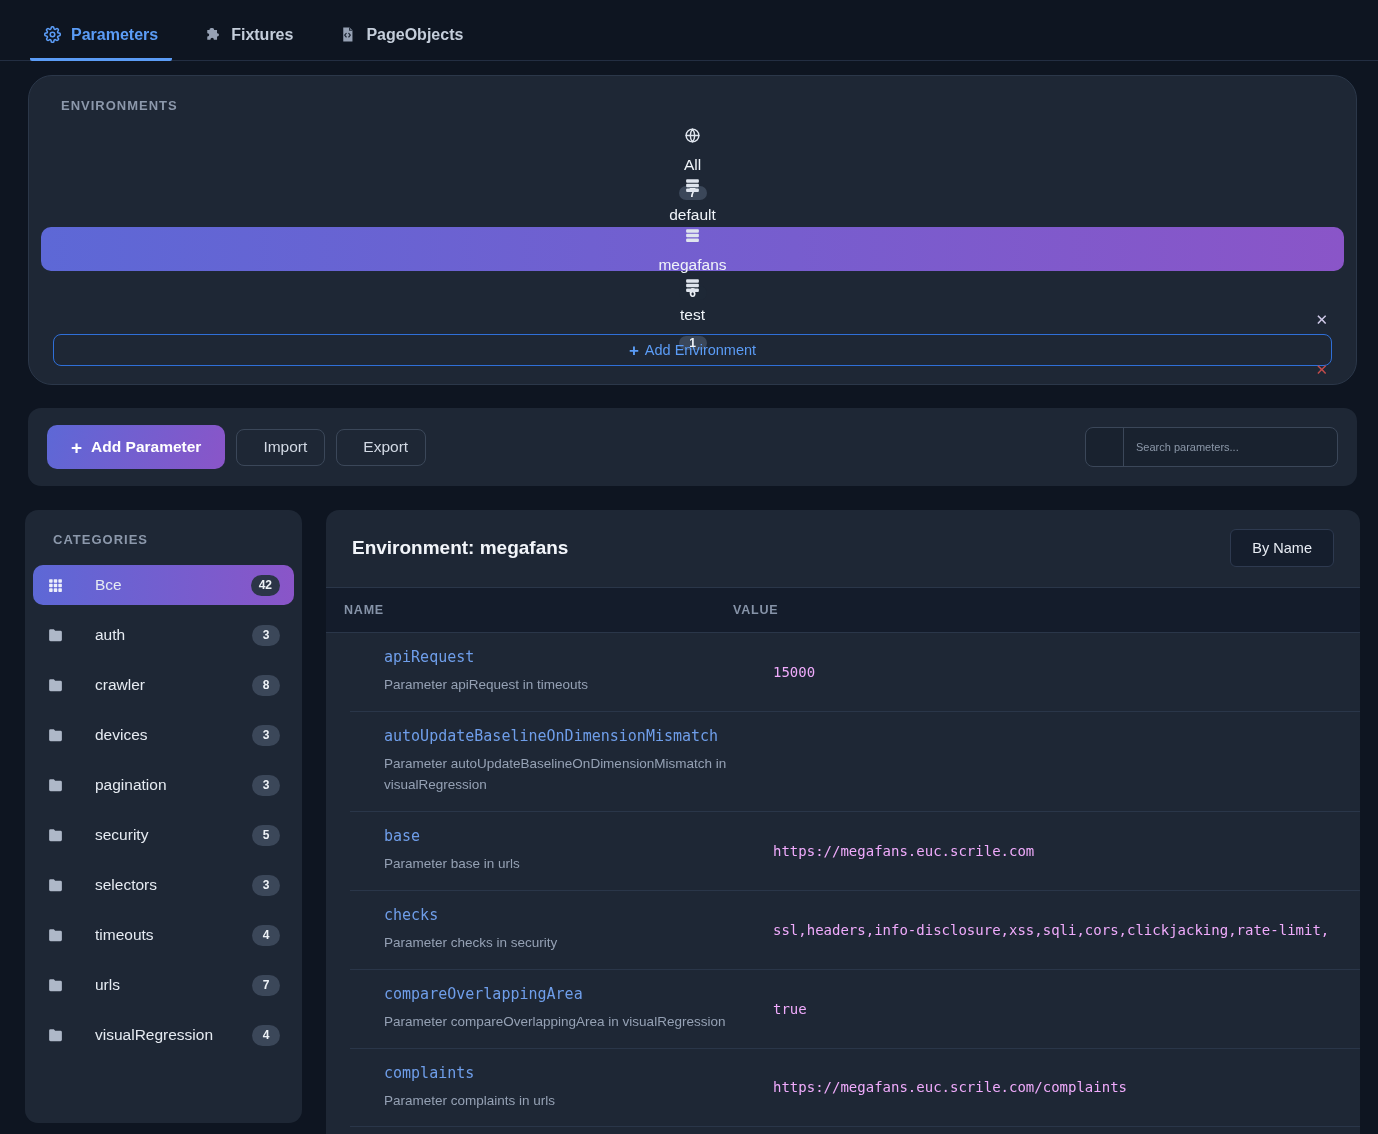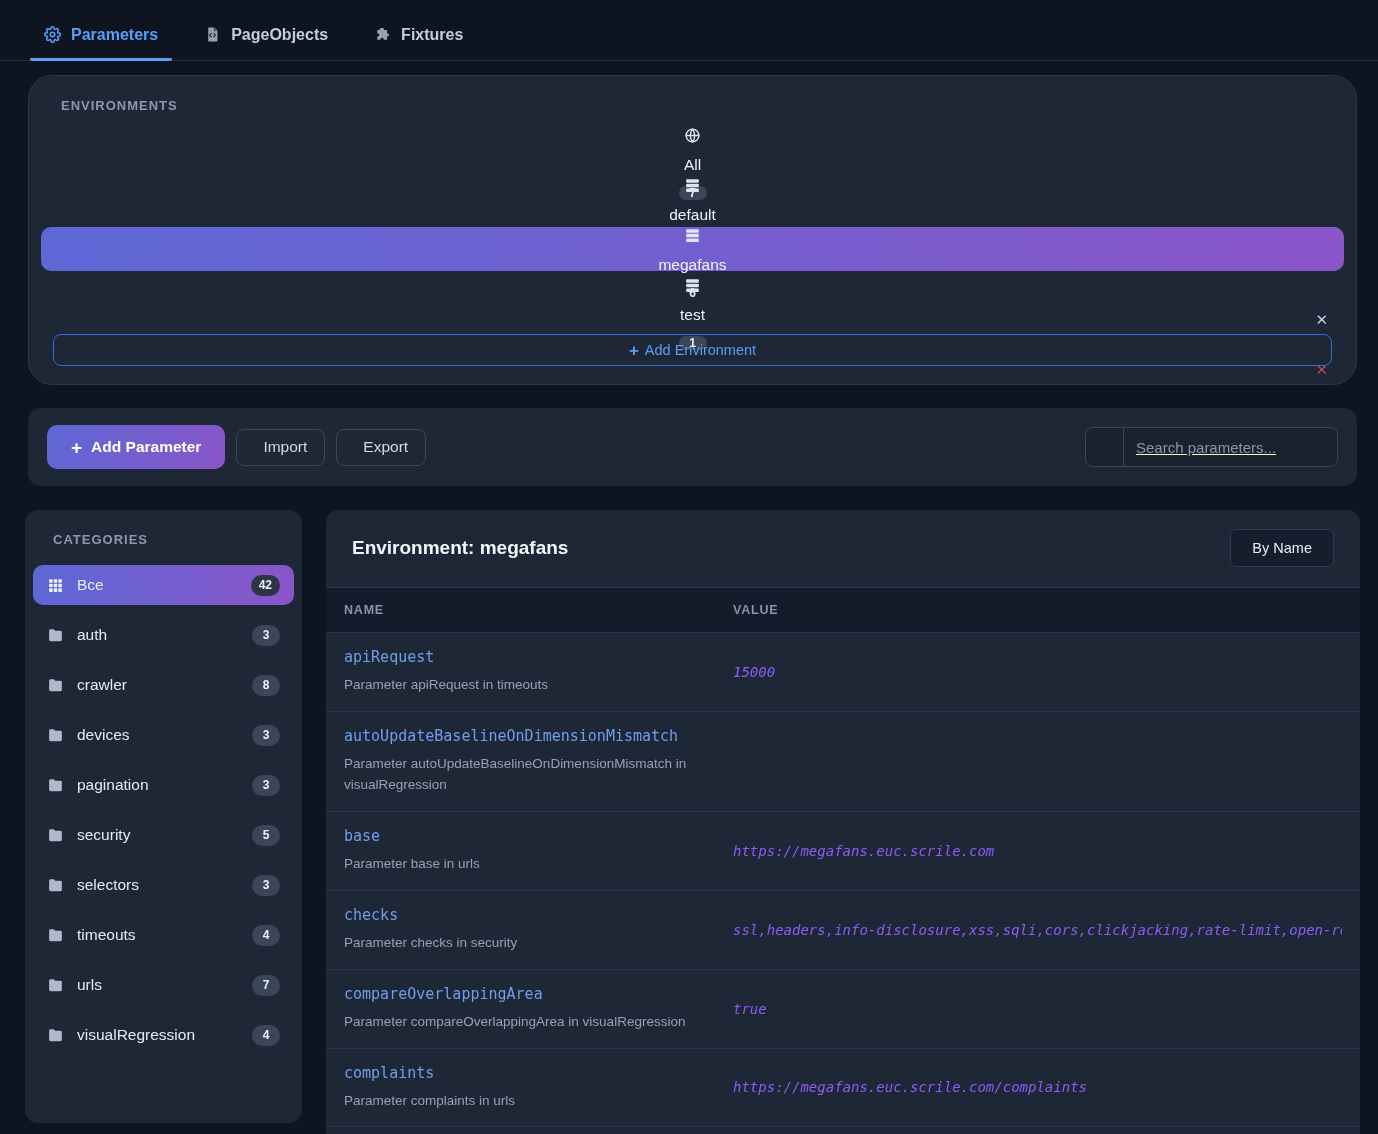--- a/index.html
+++ b/index.html
@@ -125,39 +125,38 @@
     width:253px;height:40px;
     border:1px solid #3b4759;border-radius:8px;
     background:var(--input-bg);overflow:hidden;
   }
   .search-box .icon-cell{
     flex:0 0 38px;display:flex;align-items:center;justify-content:center;
     border-right:1px solid #3b4759;color:#c3ccd9;
   }
   .search-box input{
     flex:1;background:transparent;border:none;outline:none;
-    color:#fef9c3;font-size:15px;padding:0 12px;
+    color:#ef4444;font-size:11px;padding:0 12px;
     font-family:inherit;
-    text-decoration:underline;
   }
   .search-box input::placeholder{color:#8b97a8;}
 
   
   .content{
     margin:24px 18px 0 25px;
     display:flex;gap:24px;align-items:flex-start;
   }
   .sidebar{
     flex:0 0 277px;height:613px;
     background:var(--panel);border-radius:13px;
     padding:14px 8px;
   }
   .cat-list{display:flex;flex-direction:column;gap:10px;margin-top:4px;}
   .cat-row{
-    display:flex;align-items:center;gap:13px;
+    display:flex;align-items:center;gap:31px;
     height:40px;padding:0 14px;border-radius:10px;cursor:pointer;
     font-size:15.5px;font-weight:500;color:#e6ebf2;
   }
   .cat-row .icon{color:#aeb8c8;}
   .cat-row .cat-name{flex:1;}
   .cat-row.selected{background:linear-gradient(90deg,var(--grad-a),var(--grad-b));}
   .cat-row.selected .icon{color:#eef0fb;}
   .cat-row.selected .badge{background:#2c3547;}
 
   .main-panel{
@@ -180,72 +179,73 @@
     display:grid;grid-template-columns:389px 1fr;
     background:var(--table-head);
     border-top:1px solid var(--divider);
     border-bottom:1px solid var(--divider);
     padding:15px 18px;
     font-size:12.5px;font-weight:700;letter-spacing:.8px;
     color:#8693a8;
   }
   .param-row{
     display:grid;grid-template-columns:389px 1fr;
-    padding:15px 18px;
+    padding:15px 34px;
     border-bottom:1px solid var(--divider);
+    margin-left:24px;
   }
   .param-name{
     display:inline-block;
     font-family:"DejaVu Sans Mono","Liberation Mono",monospace;
     font-size:15px;color:var(--link);text-decoration:none;
     margin-bottom:9px;cursor:pointer;
   }
   .param-desc{
     font-size:13.5px;color:var(--desc);line-height:1.55;
     padding-right:26px;
   }
   .param-value{
     font-family:"DejaVu Sans Mono","Liberation Mono",monospace;
-    font-size:14px;color:#8b5cf6;
+    font-size:14px;color:#f0abfc;
     display:flex;align-items:center;
-    white-space:nowrap;overflow:hidden;font-style:italic;
+    white-space:nowrap;overflow:hidden;
   }
 </style>
 </head>
 <body>
 
 <nav class="tabbar">
   <div class="tab active">
     <span class="icon">
         <svg width="17" height="17" viewBox="0 0 24 24" fill="none" stroke="currentColor" stroke-width="2.2" stroke-linecap="round" stroke-linejoin="round">
           <circle cx="12" cy="12" r="3.2"></circle>
           <path d="M19.4 15a1.7 1.7 0 0 0 .34 1.87l.06.06a2 2 0 1 1-2.83 2.83l-.06-.06a1.7 1.7 0 0 0-1.87-.34 1.7 1.7 0 0 0-1 1.56V21a2 2 0 1 1-4 0v-.09a1.7 1.7 0 0 0-1-1.56 1.7 1.7 0 0 0-1.87.34l-.06.06a2 2 0 1 1-2.83-2.83l.06-.06a1.7 1.7 0 0 0 .34-1.87 1.7 1.7 0 0 0-1.56-1H3a2 2 0 1 1 0-4h.09a1.7 1.7 0 0 0 1.56-1 1.7 1.7 0 0 0-.34-1.87l-.06-.06a2 2 0 1 1 2.83-2.83l.06.06a1.7 1.7 0 0 0 1.87.34h0a1.7 1.7 0 0 0 1-1.56V3a2 2 0 1 1 4 0v.09a1.7 1.7 0 0 0 1 1.56h0a1.7 1.7 0 0 0 1.87-.34l.06-.06a2 2 0 1 1 2.83 2.83l-.06.06a1.7 1.7 0 0 0-.34 1.87v0a1.7 1.7 0 0 0 1.56 1H21a2 2 0 1 1 0 4h-.09a1.7 1.7 0 0 0-1.56 1z"></path>
         </svg>
       </span>
     <span class="tab-label">Parameters</span>
   </div>
 
   <div class="tab">
     <span class="icon">
         <svg width="17" height="17" viewBox="0 0 24 24" fill="currentColor">
+          <path d="M10 2a2.5 2.5 0 0 0-2.5 2.5V5H4v5h.5a2.5 2.5 0 0 1 0 5H4v5h5v-.5a2.5 2.5 0 0 1 5 0V20h5v-5h.5a2.5 2.5 0 0 0 0-5H19V5h-4.5v-.5A2.5 2.5 0 0 0 12 2h-2z" transform="scale(.92) translate(1,1)"></path>
+        </svg>
+      </span>
+    <span class="tab-label">Fixtures</span>
+  </div>
+
+  <div class="tab">
+    <span class="icon">
+        <svg width="17" height="17" viewBox="0 0 24 24" fill="currentColor">
           <path d="M6 2h9l4 4v16H6z"></path>
           <path d="M15 2v4h4" fill="none" stroke="#1e2735" stroke-width="1.6"></path>
           <path d="M10.2 10.5 8 13l2.2 2.5M13.8 10.5 16 13l-2.2 2.5" fill="none" stroke="#1e2735" stroke-width="1.7" stroke-linecap="round" stroke-linejoin="round"></path>
         </svg>
       </span>
     <span class="tab-label">PageObjects</span>
-  </div>
-
-  <div class="tab">
-    <span class="icon">
-        <svg width="17" height="17" viewBox="0 0 24 24" fill="currentColor">
-          <path d="M10 2a2.5 2.5 0 0 0-2.5 2.5V5H4v5h.5a2.5 2.5 0 0 1 0 5H4v5h5v-.5a2.5 2.5 0 0 1 5 0V20h5v-5h.5a2.5 2.5 0 0 0 0-5H19V5h-4.5v-.5A2.5 2.5 0 0 0 12 2h-2z" transform="scale(.92) translate(1,1)"></path>
-        </svg>
-      </span>
-    <span class="tab-label">Fixtures</span>
   </div>
 </nav>
 
 <section class="env-panel">
   <div class="panel-header">
     <span class="icon"></span>
     <span>ENVIRONMENTS</span>
   </div>
   <div class="env-list">
   <div class="env-row">

